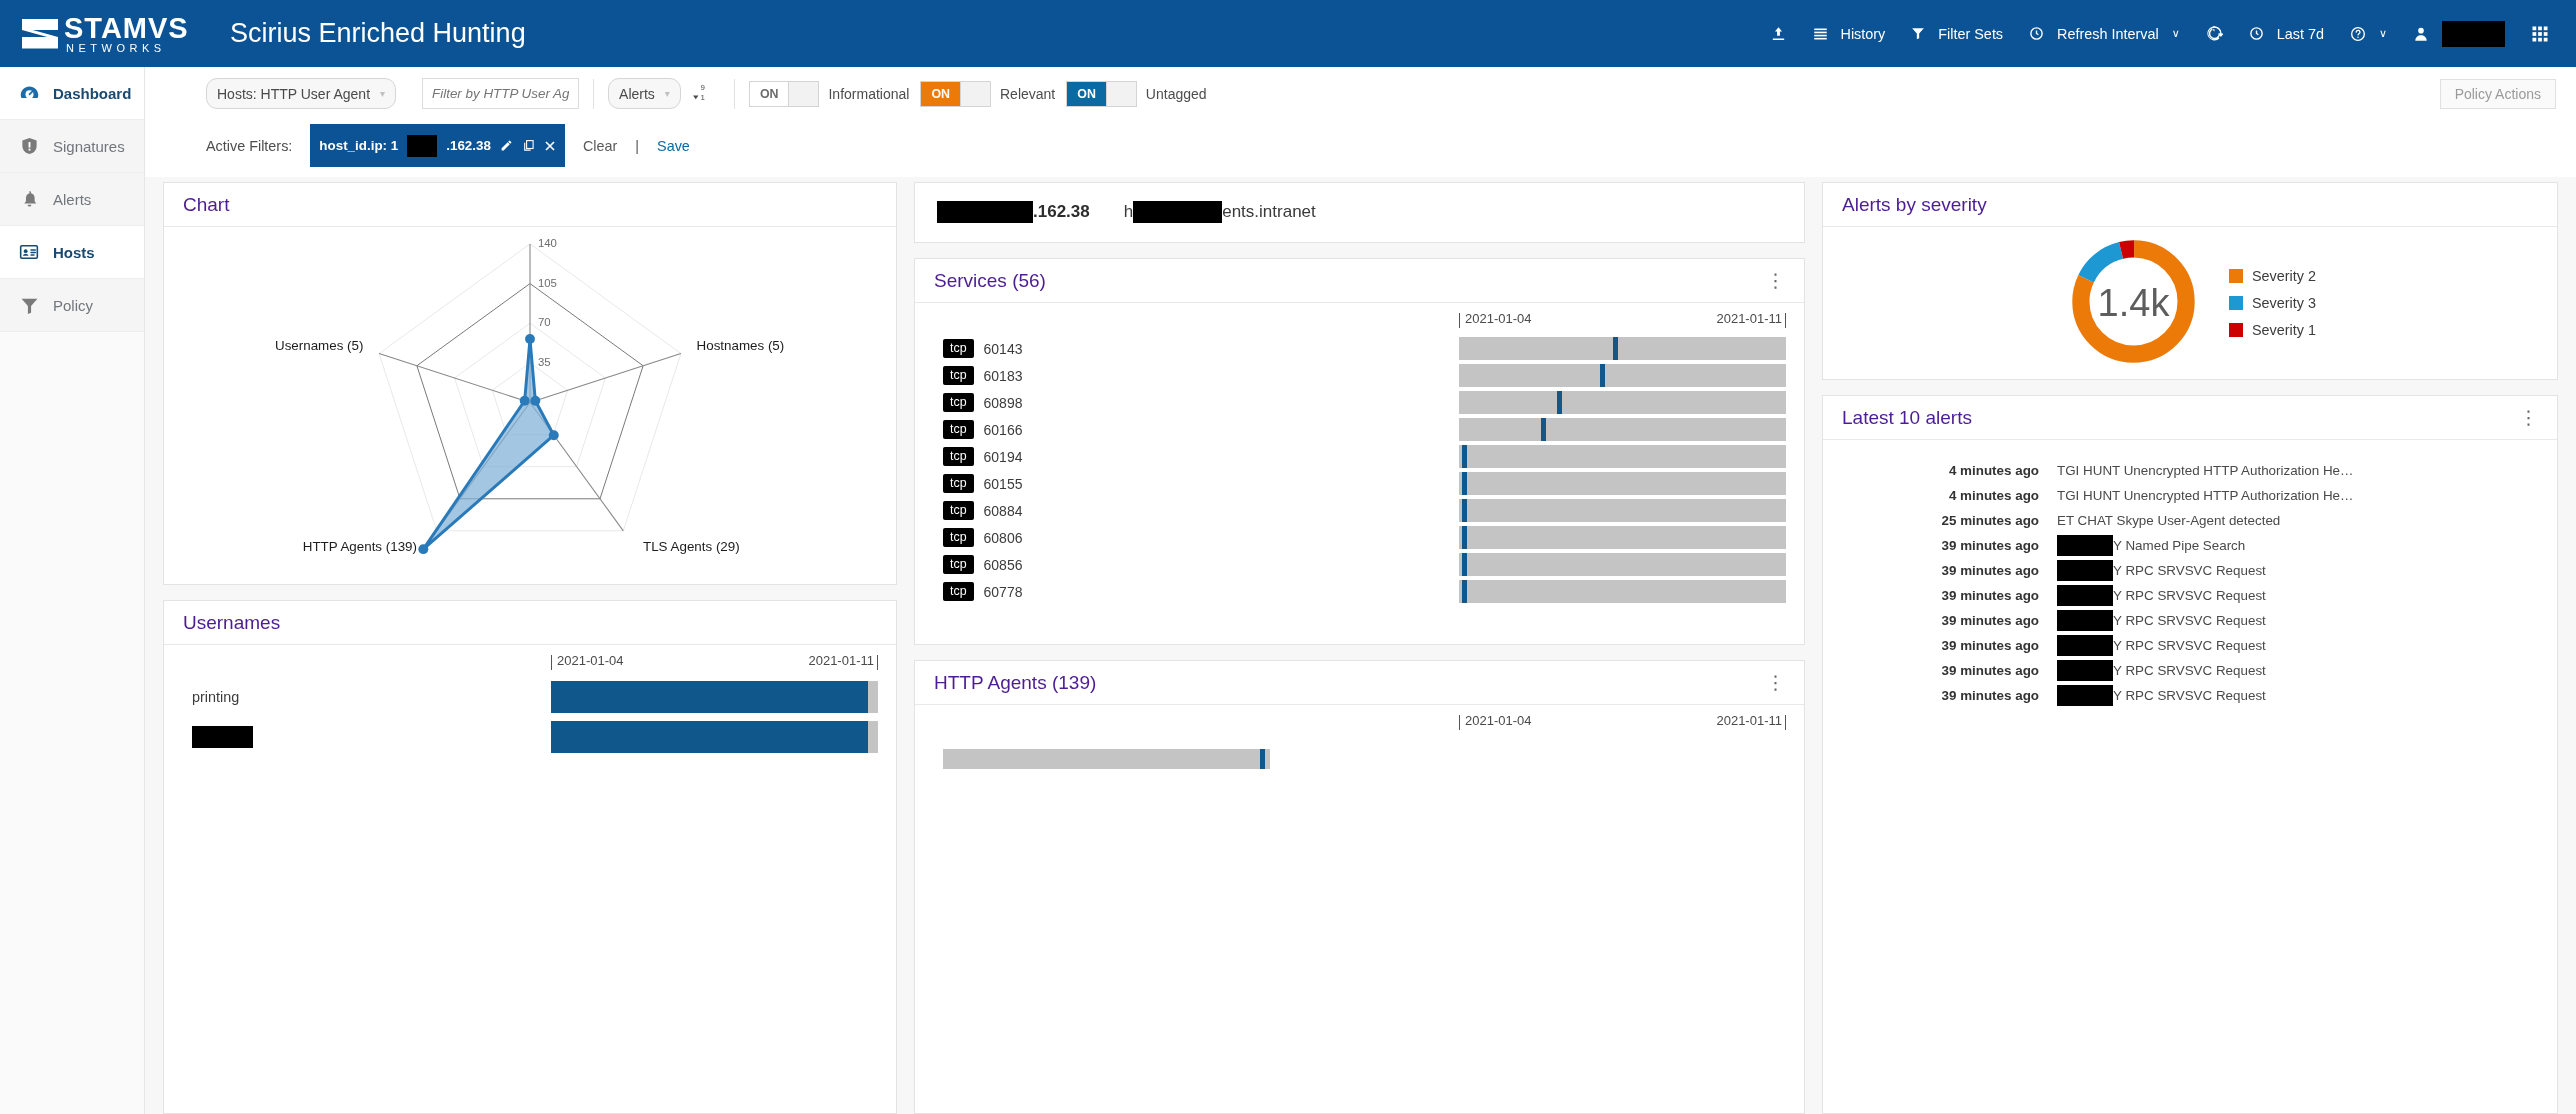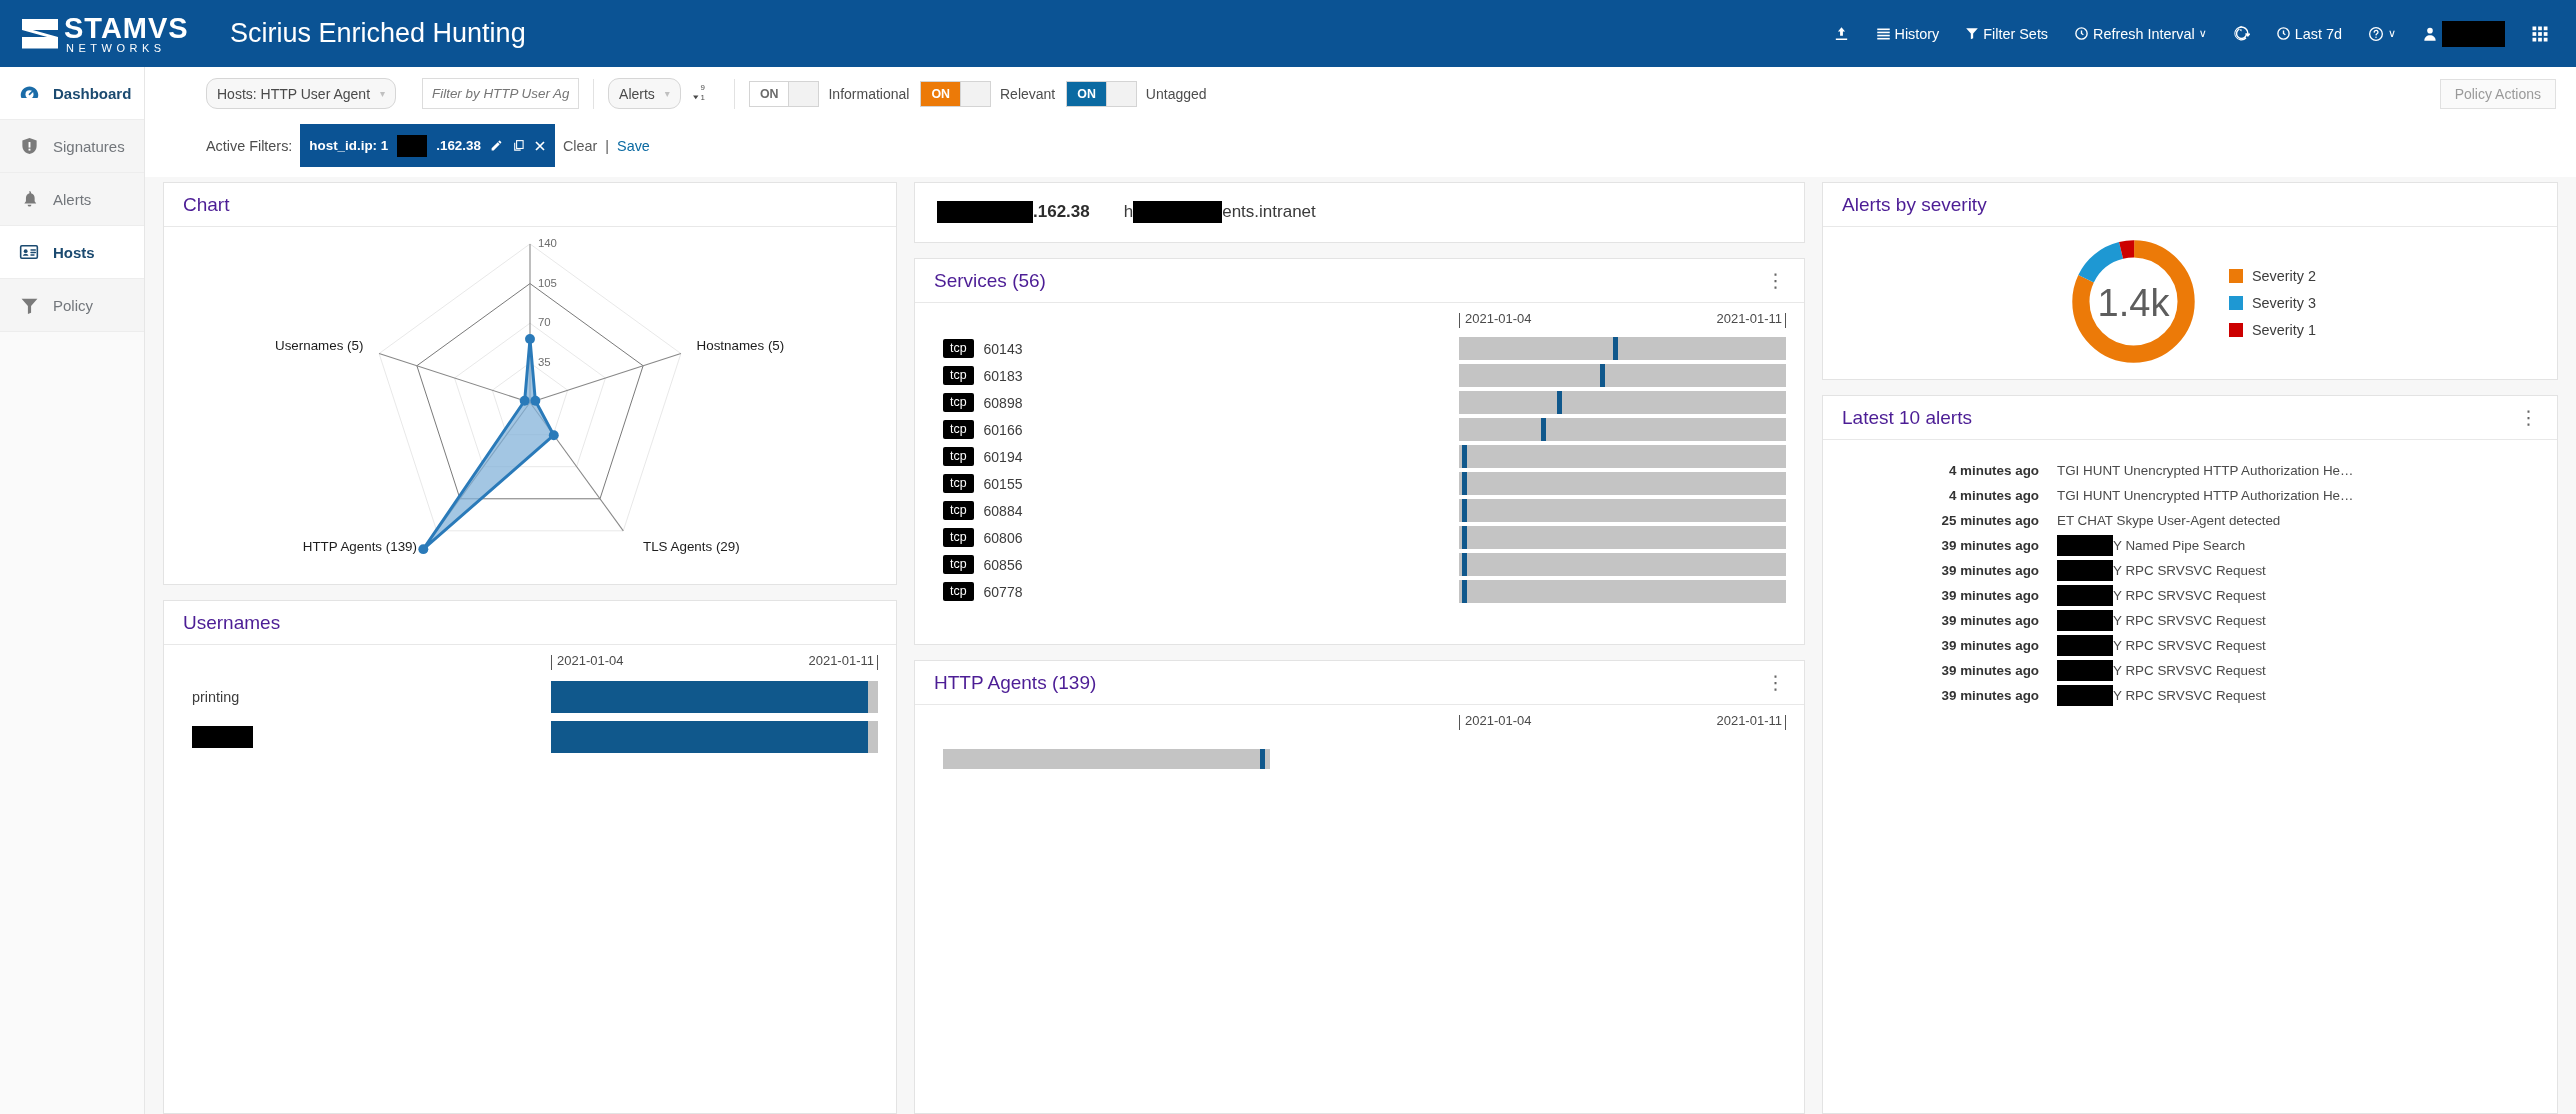--- a/index.html
+++ b/index.html
@@ -19,21 +19,21 @@
     width: 36px; height: 30px; background: #fff; margin-right: 6px;
     clip-path: polygon(0 0,100% 0,100% 38%,30% 38%,100% 62%,100% 100%,0 100%,0 62%,70% 62%,0 38%);
   }
   .logo-text { color: #fff; line-height: 1; }
   .logo-text .l1 { font-size: 29px; font-weight: 700; letter-spacing: 1px; }
   .logo-text .l2 { font-size: 11px; letter-spacing: 4.5px; padding-left: 2px; }
   .app-title { color: #fff; font-size: 27px; font-weight: 400; margin-left: 20px; }
   .top-right { position: absolute; right: 14px; display: flex; align-items: center; gap: 0; }
   .tr-item {
     color: #fff; font-size: 14.4px; display: flex; align-items: center;
-    gap: 4px; padding: 0 13px; white-space: nowrap; cursor: pointer;
+    gap: 13px; padding: 0 13px; white-space: nowrap; cursor: pointer;
   }
   .tr-redact { width: 63px; height: 26px; background: #000; display: inline-block; }
   .ico { display: inline-flex; align-items: center; }
   .ico svg { display: block; }
 
   
   .body-wrap { display: flex; height: calc(1114px - 67px); }
 
   
   .sidebar { width: 145px; background: #fafafa; border-right: 1px solid #e6e6e6; flex: 0 0 145px; }
@@ -75,21 +75,21 @@
   .toggle.grey .on { background: #fff; color: #6b6b6b; }
   .toggle.orange .on { background: #ec7a08; }
   .toggle.blue .on { background: #0b6aa2; }
   .tg-label { font-size: 14px; color: #4d4d4d; margin: 0 11px 0 9px; white-space: nowrap; }
   .policy-btn {
     position: absolute; right: 20px; border: 1px solid #e0e0e0; background: #fafafa;
     height: 30px; display: flex; align-items: center; padding: 0 14px;
     font-size: 14px; color: #9a9a9a; cursor: pointer;
   }
 
-  .activebar { display: flex; align-items: center; padding: 4px 18px 10px 61px; gap: 8px; }
+  .activebar { display: flex; align-items: center; padding: 4px 18px 10px 61px; gap: 18px; }
   .af-label { font-size: 14.4px; color: #4d4d4d; }
   .af-chip {
     background: #0b5394; color: #fff; height: 43px; display: flex; align-items: center;
     padding: 0 9px; gap: 9px; font-size: 13.4px; font-weight: 700;
   }
   .af-chip .redact { width: 30px; height: 22px; background: #000; display: inline-block; }
   .af-chip .cico { cursor: pointer; display: flex; align-items: center; }
   .af-link { font-size: 14.4px; color: #5a5a5a; cursor: pointer; }
   .af-link.blue { color: #0b6aa2; }
 

